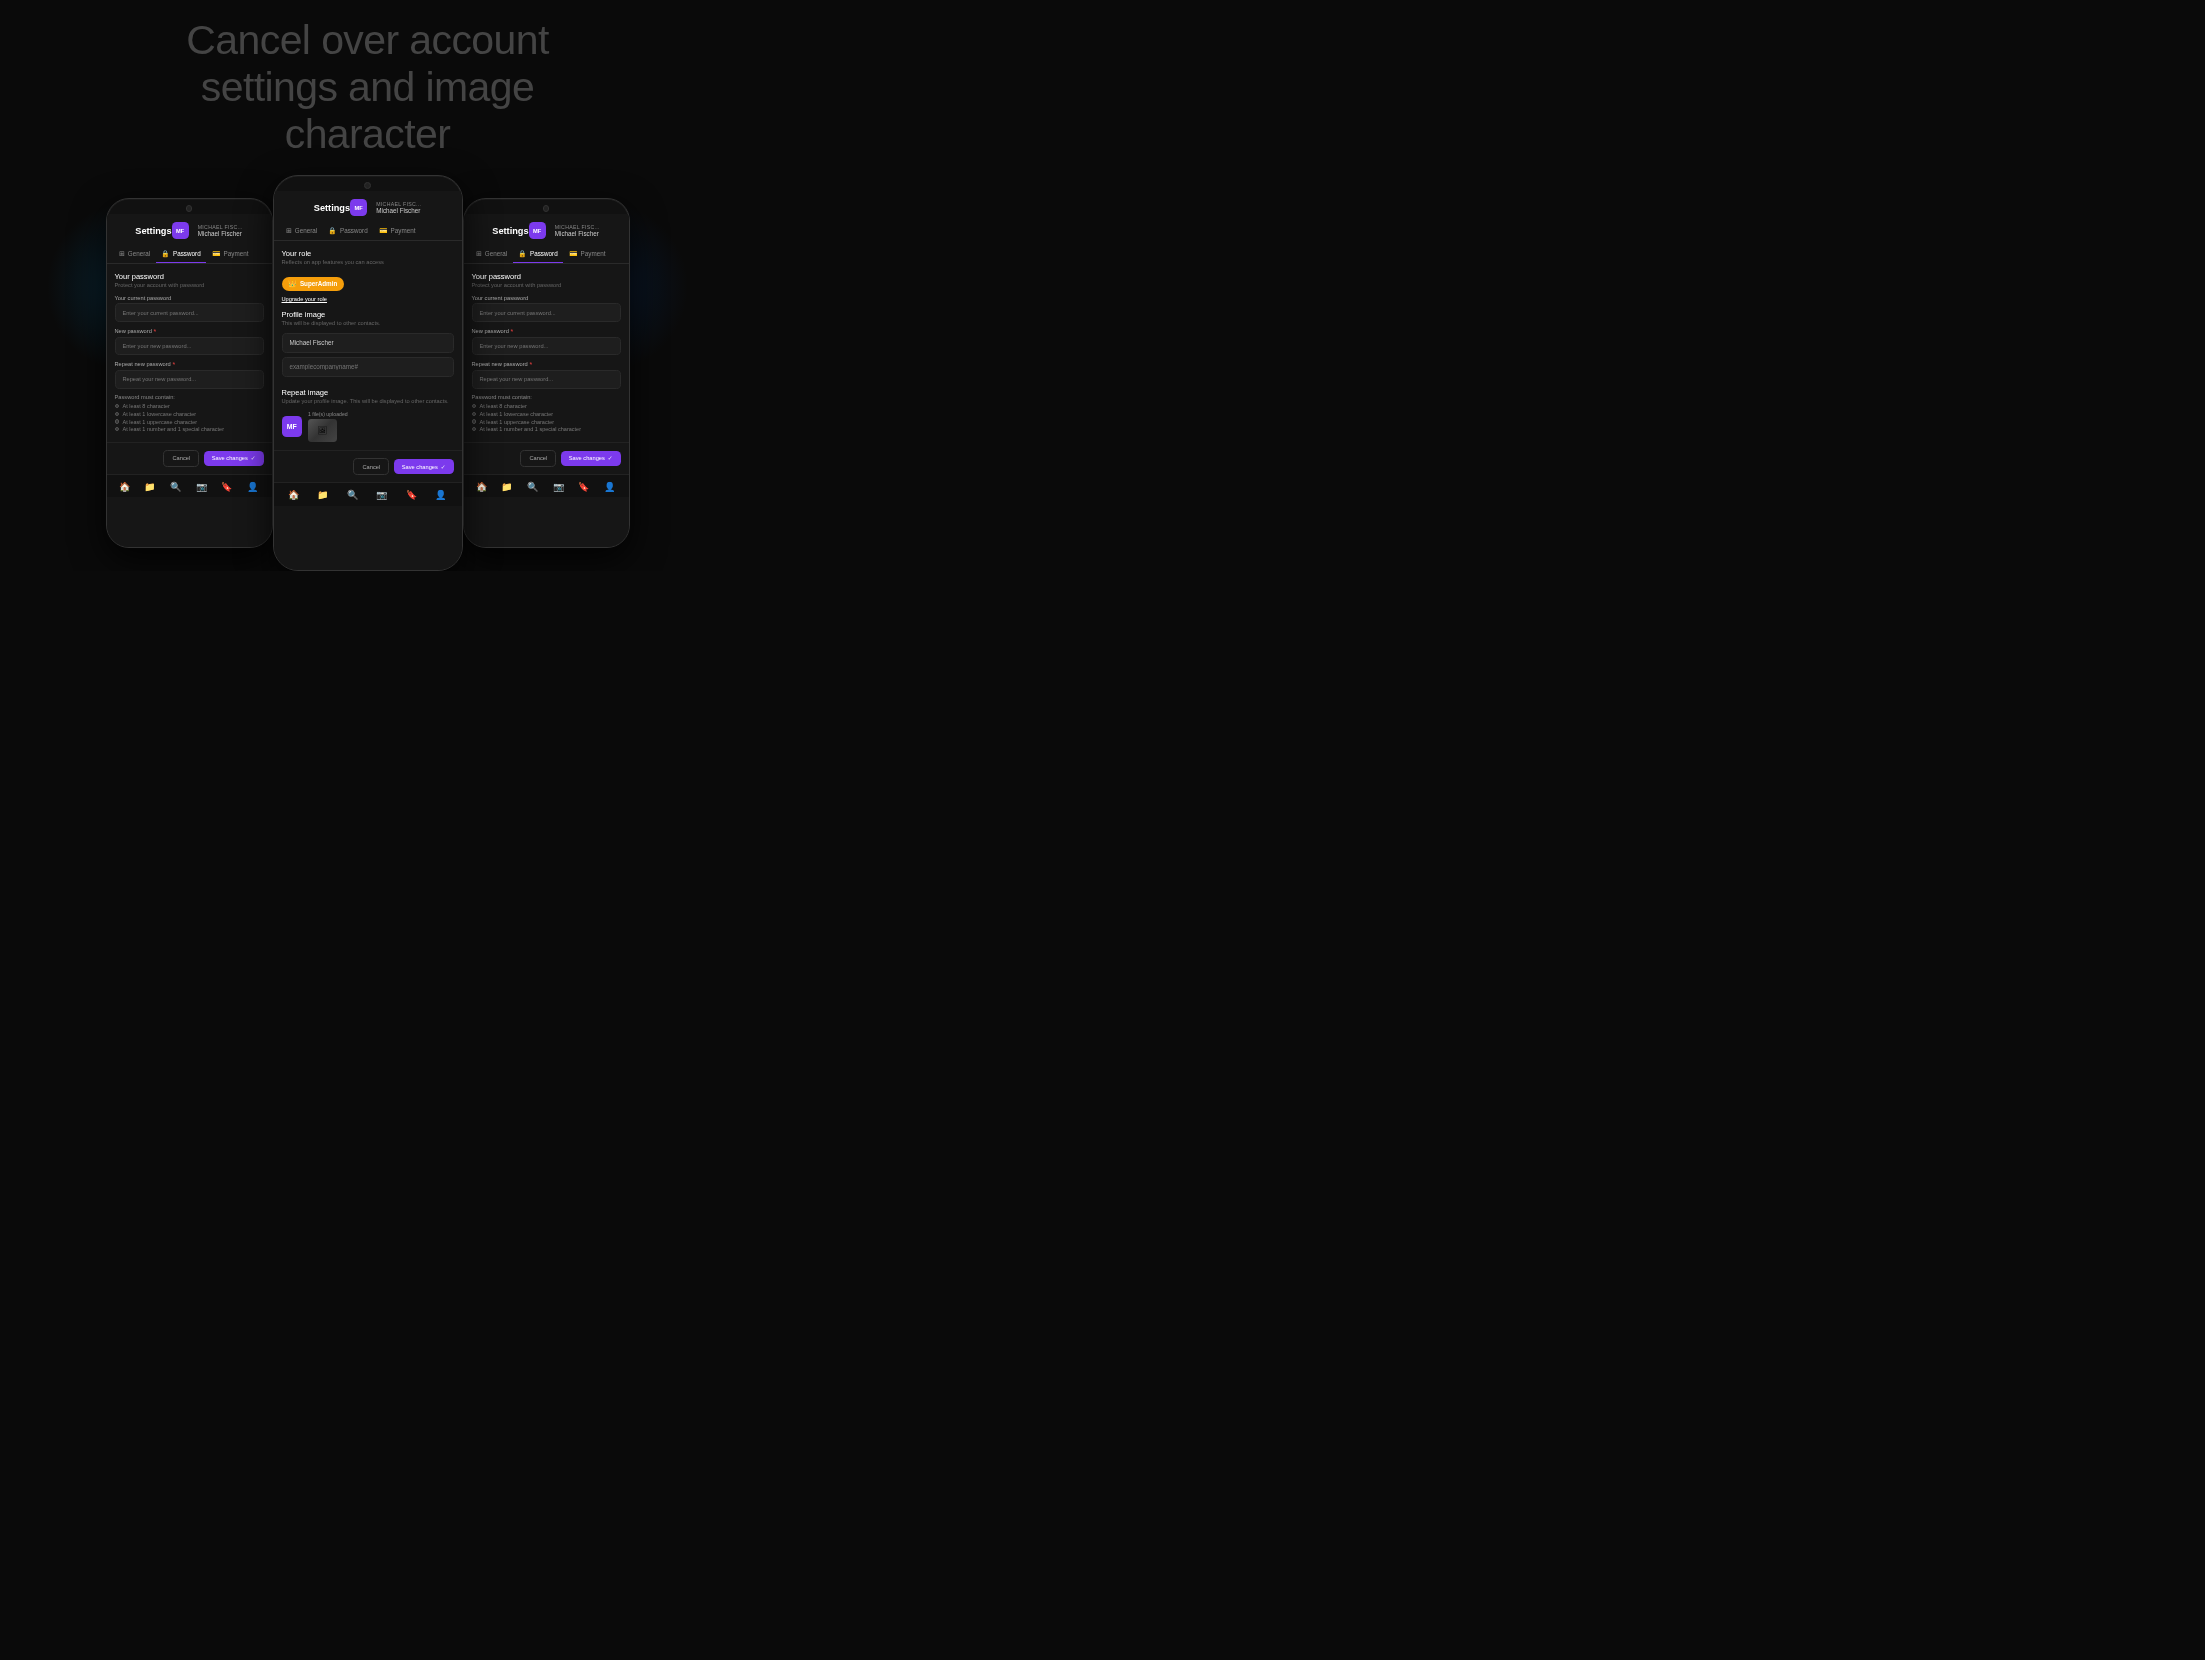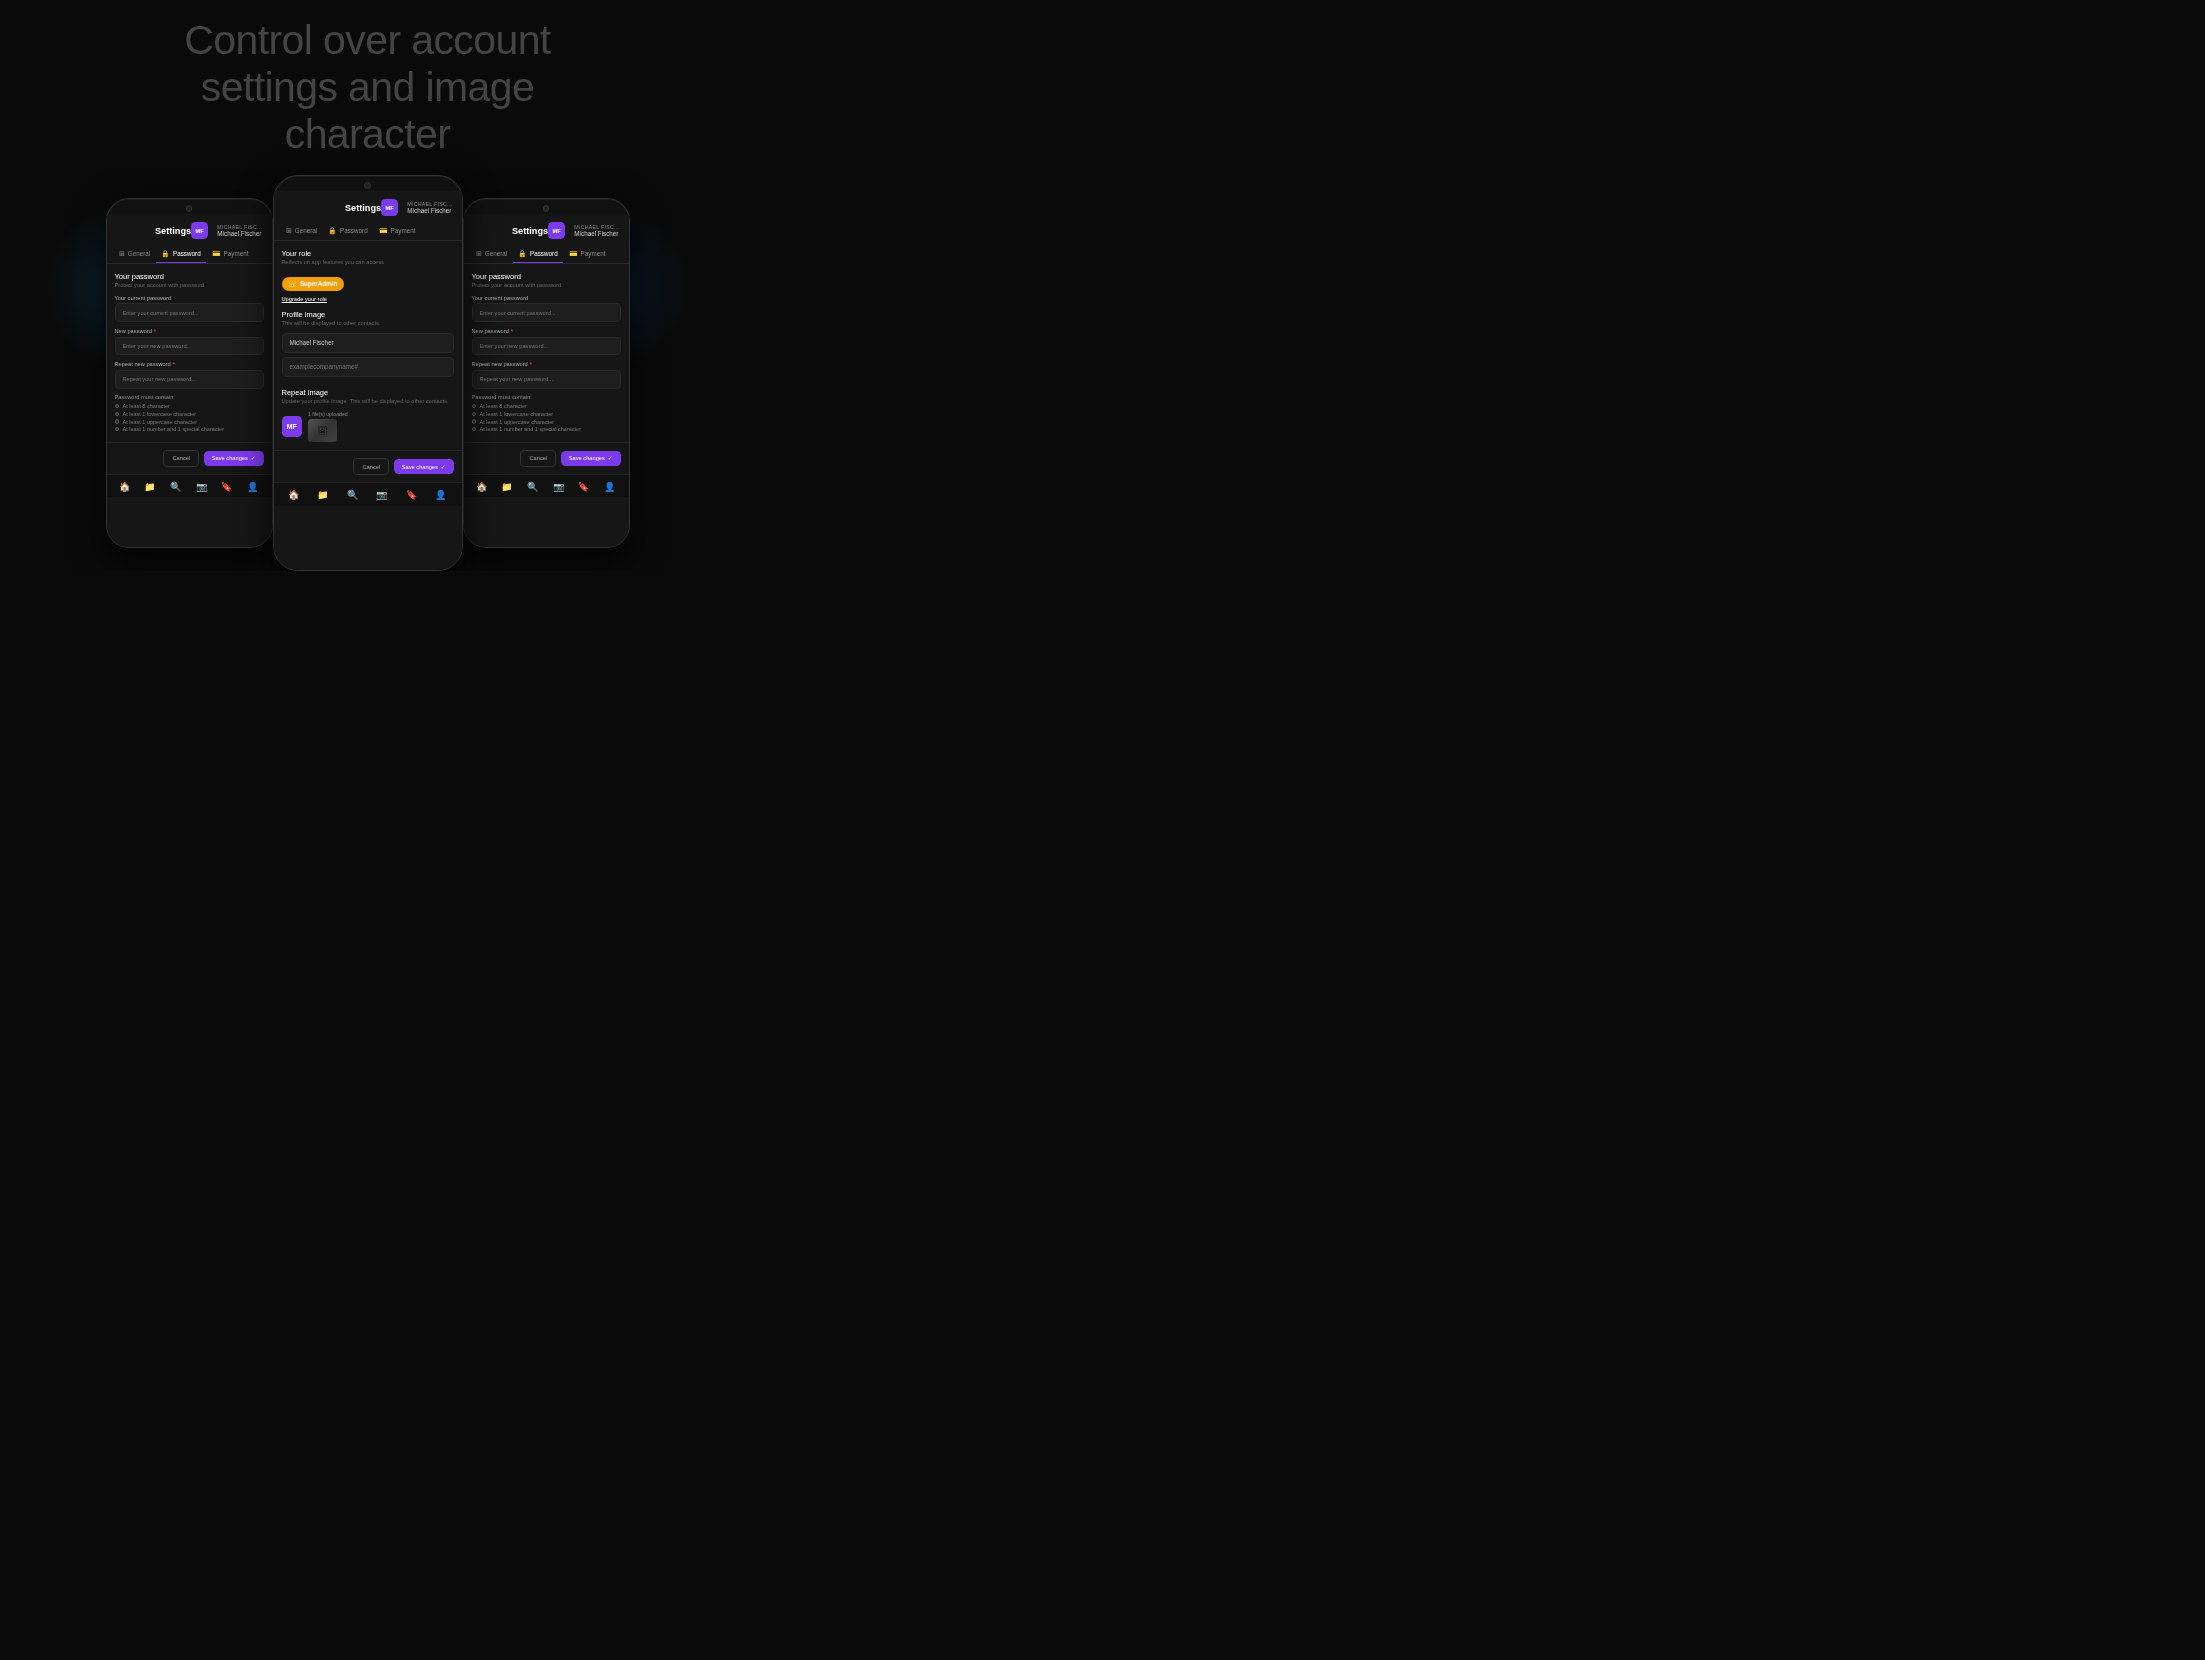--- a/index.html
+++ b/index.html
@@ -126,21 +126,21 @@
       padding-bottom: 0;
     }
     .phone-wrapper.center .app-content {
       min-height: 379px;
     }
 
     
     .settings-header {
       display: flex;
       align-items: center;
-      justify-content: flex-end;
+      justify-content: center;
       padding: 8px 9.2px 5.7px;
       background: #161616;
     }
     .settings-title {
       font-size: 9.2px;
       font-weight: 600;
       color: #fff;
     }
     .user-avatar {
       width: 17px;
@@ -396,21 +396,21 @@
     }
   </style>
 </head>
 <body>
 
 <div class="bg-glow-left"></div>
 <div class="bg-glow-right"></div>
 
 <div class="hero-text">
   <h1>
-    <span>Control over account</span><br>
+    <span>Cancel over account</span><br>
     <span>settings and image</span><br>
     <span>character</span>
   </h1>
 </div>
 
 <div class="phones-container">
 
   <div class="phone-wrapper left">
     <div class="phone-frame">
       <div class="phone-side-btn"></div>

